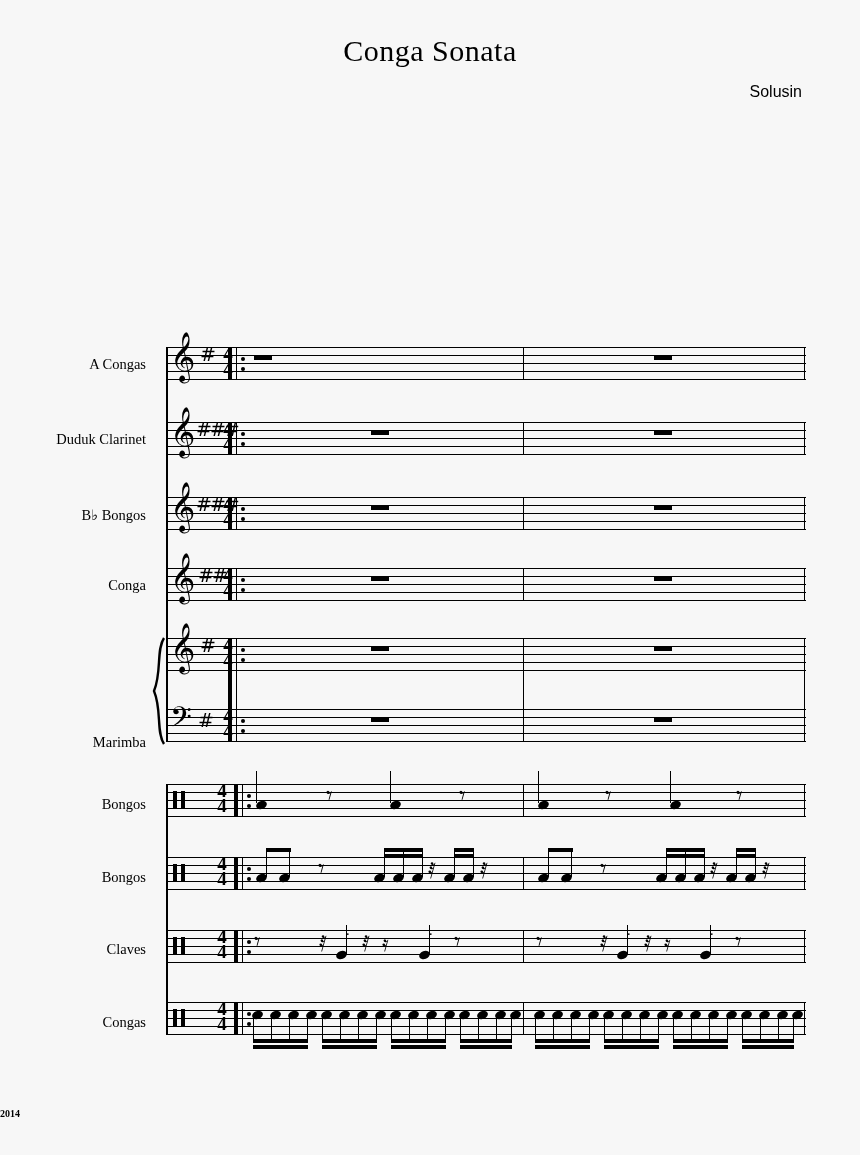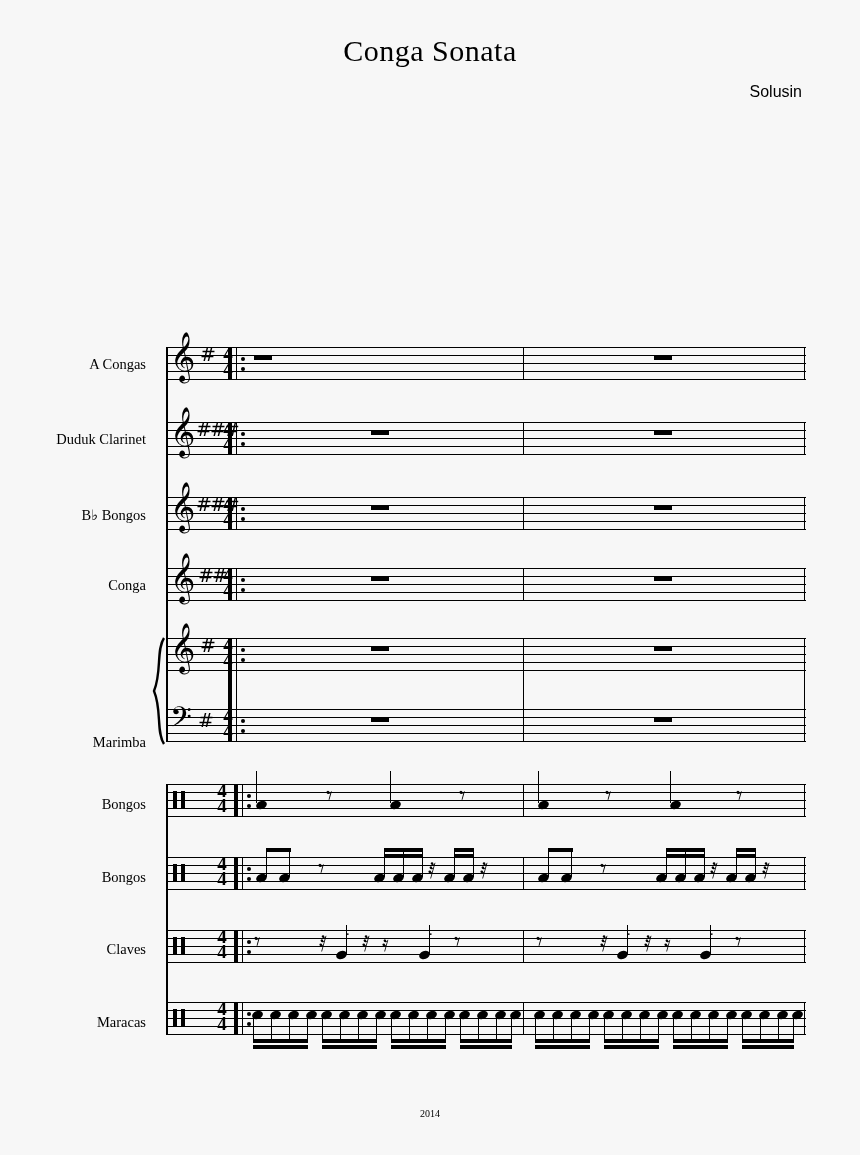--- a/index.html
+++ b/index.html
@@ -35,23 +35,24 @@
     top: 83px;
     right: 58px;
     font-size: 16px;
     font-family: Liberation Sans, sans-serif;
   }
   .footer {
     position: absolute;
     bottom: 36px;
     left: 0;
     width: 860px;
-    text-align: center;
+    text-align: left;
     font-size: 10px;
     font-family: "Liberation Serif", serif;
+    font-weight: bold;
   }
 
   
   .system {
     position: absolute;
     left: 0;
     top: 0;
     width: 860px;
     height: 1155px;
   }
@@ -562,21 +563,21 @@
       <div class="rest-16" style="left:478px; top:3px;">𝅀</div>
       <div class="rest-16" style="left:498px; top:3px;">𝄿</div>
       <div class="nh" style="left:534px; top:21px;"></div>
       <div class="stem" style="left:544px; top:-5px; height:29px;"></div>
       <div class="flag" style="left:544px; top:-12px;">𝅭</div>
       <div class="rest-q" style="left:569px; top:-1px;">𝄾</div>
 
       <div class="barline" style="left:638px; top:0; height:33px;"></div>
     </div>
 
-    <div class="inst-label" style="left:0px; top:1014px; width:146px;">Maracas</div>
+    <div class="inst-label" style="left:0px; top:1014px; width:146px;">Congas</div>
     <div class="staff" style="top:1002px;">
       <div class="lines">
           <i></i>
           <i></i>
           <i></i>
           <i></i>
           <i></i>
         </div>
       <div class="clef perc" style="left:6px; top:7px;">
         <div class="perc-clef">

